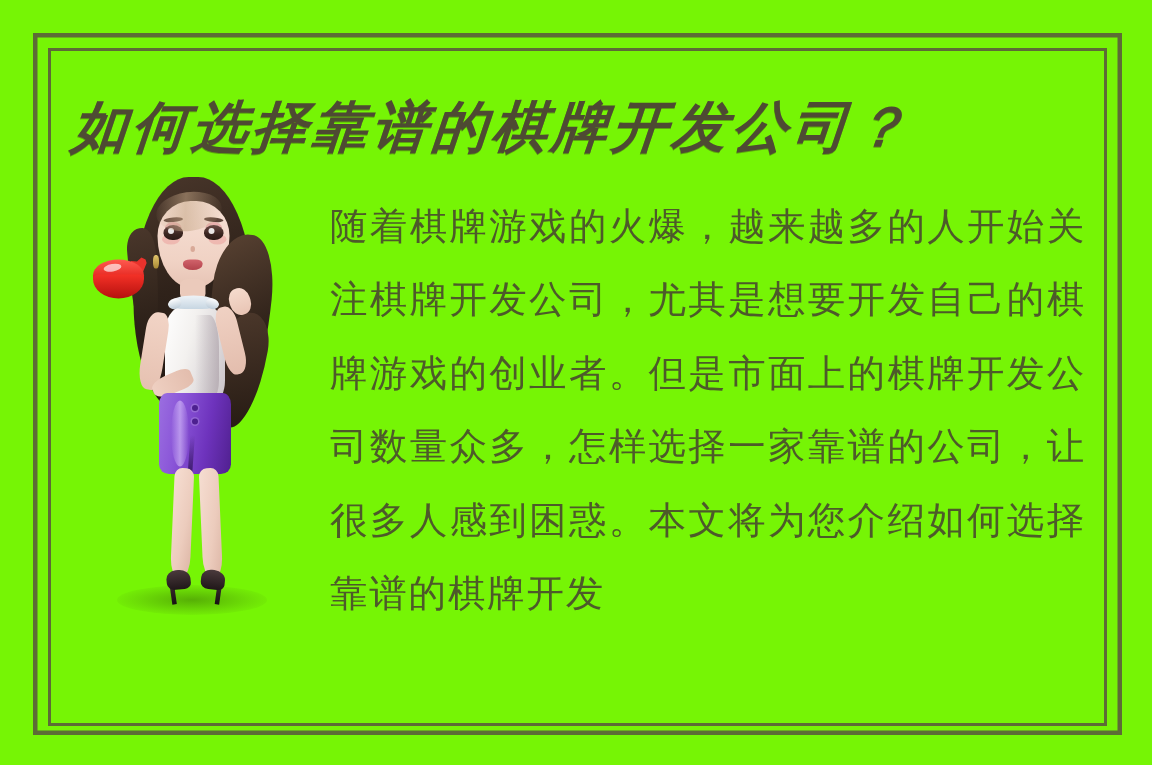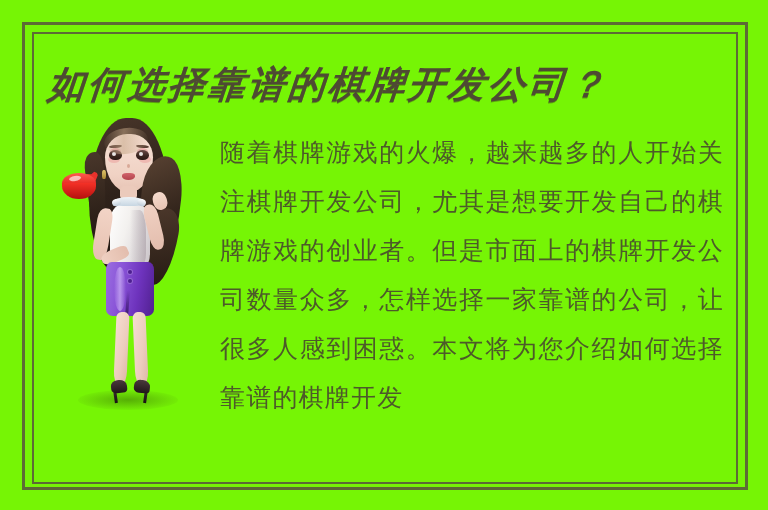--- a/index.html
+++ b/index.html
@@ -62,21 +62,21 @@
     text-shadow: 0 1px 0 rgba(60,70,25,0.45);
   }
 
   
   .body-text {
     position: absolute;
     left: 220px;
     top: 128px;
     width: 504px;
     color: #4d5a2a;
-    font-family: Liberation Sans, sans-serif;
+    font-family: Liberation Mono, monospace;
     font-size: 25px;
     line-height: 49px;
     letter-spacing: 1.2px;
     text-align: justify;
     text-align-last: left;
   }
 
   
   .character {
     position: absolute;

